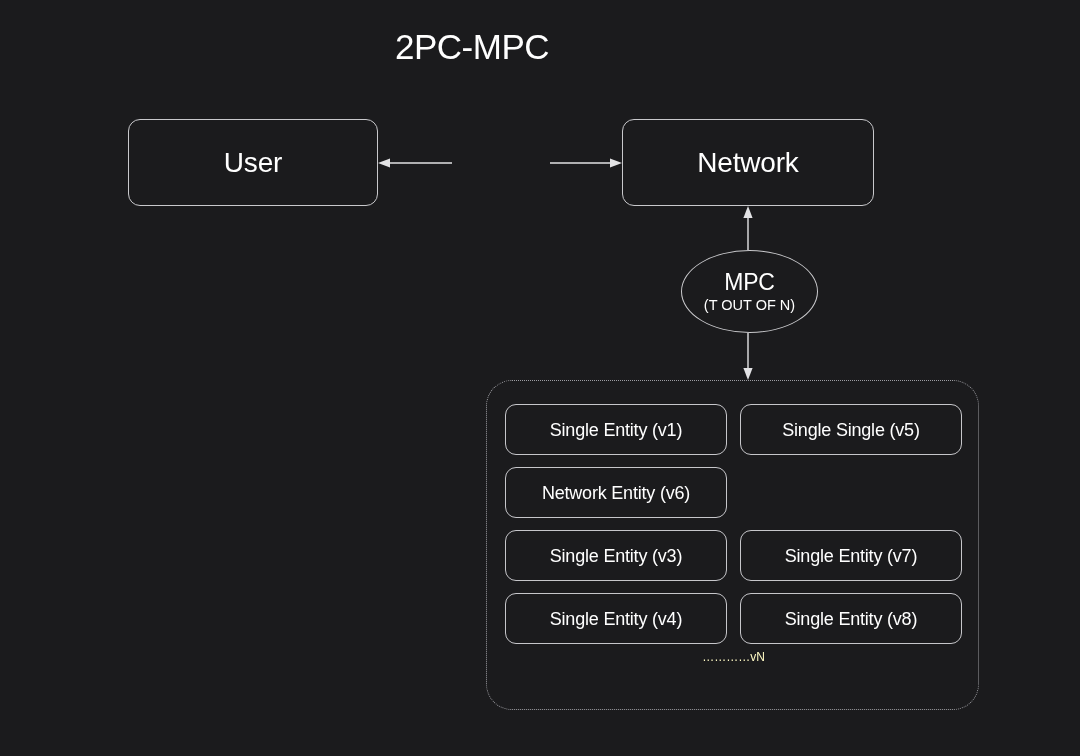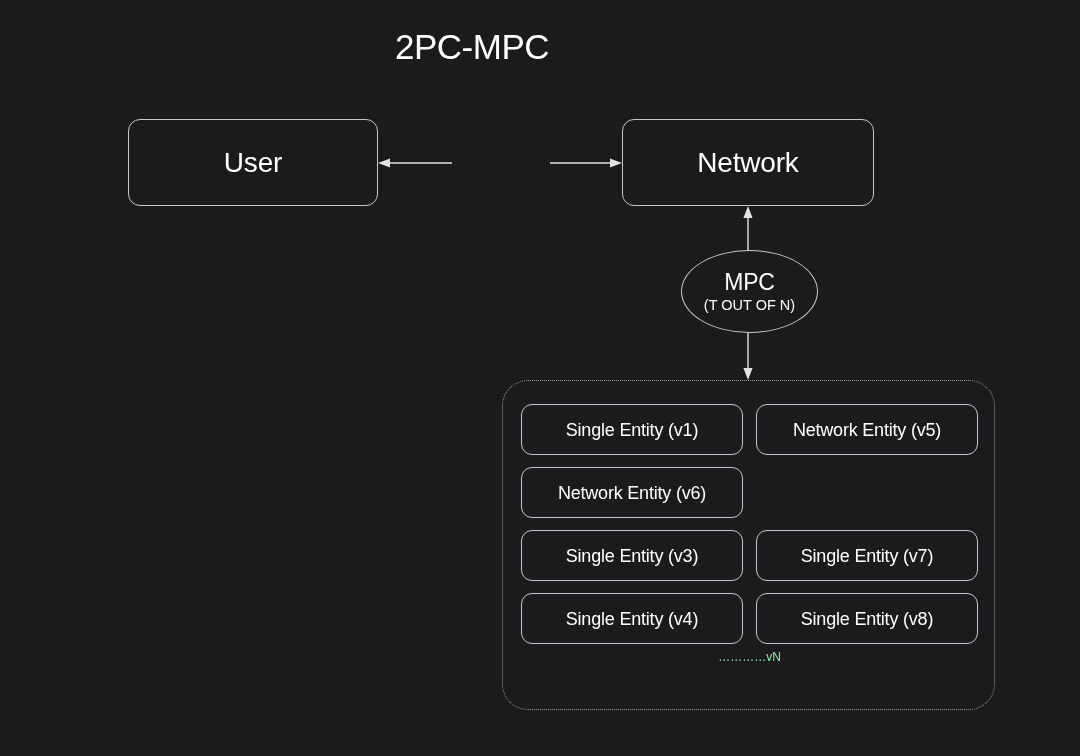--- a/index.html
+++ b/index.html
@@ -98,21 +98,21 @@
   .conn-line {
     stroke: #e3e3e5;
     stroke-width: 1.4;
     fill: none;
   }
   .arrow-head { fill: #e3e3e5; }
 
   
   #entities-container {
     position: absolute;
-    left: 502px;
+    left: 486px;
     top: 380px;
     width: 493px;
     height: 330px;
     box-sizing: border-box;
     border: 1.4px dotted #9d9da2;
     border-radius: 26px;
     background: #1b1b1d;
   }
 
   .entity-grid {
@@ -146,21 +146,21 @@
   }
 
   #entities-more {
     position: absolute;
     left: 0;
     top: 269px;
     width: 493px;
     text-align: center;
     font-size: 12px;
     letter-spacing: 0px;
-    color: #86efac;
+    color: #fef9c3;
   }
 </style>
 </head>
 <body>
 
 <div id="canvas">
 
   <div class="diagram-title">2PC-MPC</div>
 
   <svg class="connector-svg">
@@ -202,21 +202,21 @@
 
   <div id="entities-container">
 
     <div class="entity-grid">
 
       <div class="entity-row">
         <div class="entity-box">
           <span class="entity-label">Single Entity (v1)</span>
         </div>
         <div class="entity-box">
-          <span class="entity-label">Network Entity (v5)</span>
+          <span class="entity-label">Single Single (v5)</span>
         </div>
       </div>
 
       <div class="entity-row">
         <div class="entity-box">
           <span class="entity-label">Network Entity (v6)</span>
         </div>
       </div>
 
       <div class="entity-row">

